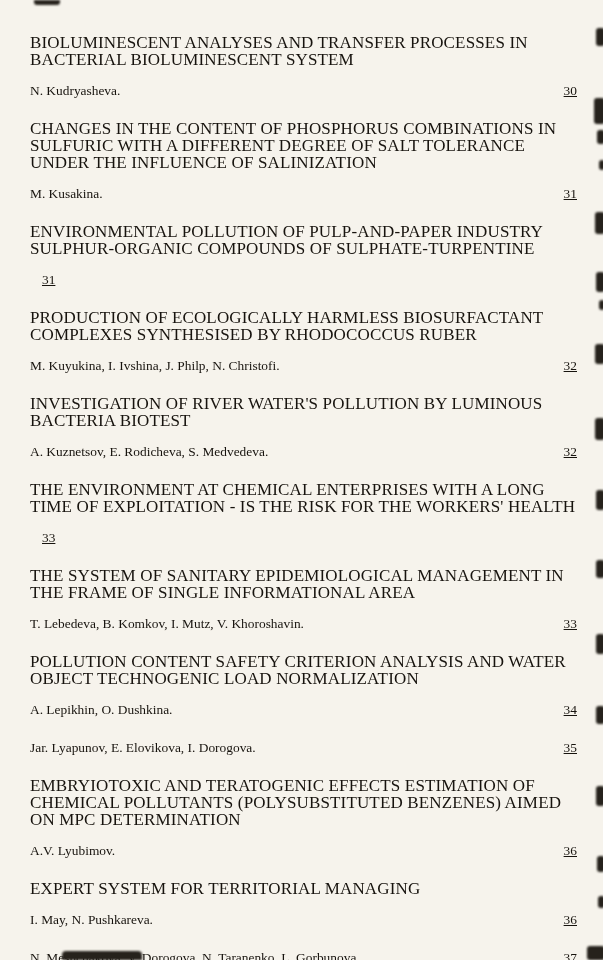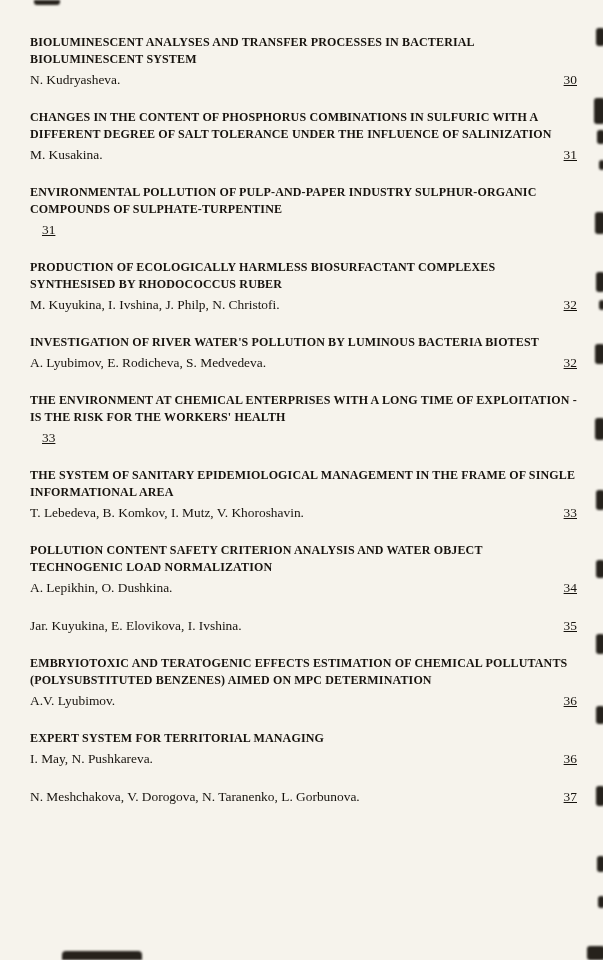--- a/index.html
+++ b/index.html
@@ -18,32 +18,32 @@
   .page {
     position: absolute;
     left: 30px;
     top: 34px;
     width: 547px;
   }
   .entry {
     margin-bottom: 21px;
   }
   .entry-title {
-    font-weight: bold;
-    font-size: 12px;
+    font-weight: normal;
+    font-size: 17px;
     line-height: 17px;
     letter-spacing: 0.15px;
   }
   .entry-meta {
     display: flex;
     justify-content: space-between;
     align-items: baseline;
     font-size: 13.4px;
     line-height: 17px;
-    margin-top: 3px;
+    margin-top: 14px;
   }
   .entry-page {
     padding-left: 12px;
     white-space: nowrap;
     text-decoration: underline;
   }
   .smudge {
     position: absolute;
     background: #26221c;
     border-radius: 3px;
@@ -83,21 +83,21 @@
     <div class="entry-title">PRODUCTION OF ECOLOGICALLY HARMLESS BIOSURFACTANT COMPLEXES SYNTHESISED BY RHODOCOCCUS RUBER</div>
     <div class="entry-meta">
       <span class="entry-authors">M. Kuyukina, I. Ivshina, J. Philp, N. Christofi.</span>
       <span class="entry-page">32</span>
     </div>
   </div>
 
   <div class="entry">
     <div class="entry-title">INVESTIGATION OF RIVER WATER'S POLLUTION BY LUMINOUS BACTERIA BIOTEST</div>
     <div class="entry-meta">
-      <span class="entry-authors">A. Lyubimov, E. Rodicheva, S. Medvedeva.</span>
+      <span class="entry-authors">A. Kuznetsov, E. Rodicheva, S. Medvedeva.</span>
       <span class="entry-page">32</span>
     </div>
   </div>
 
   <div class="entry">
     <div class="entry-title">THE ENVIRONMENT AT CHEMICAL ENTERPRISES WITH A LONG TIME OF EXPLOITATION - IS THE RISK FOR THE WORKERS' HEALTH</div>
     <div class="entry-meta">
       <span class="entry-page">33</span>
     </div>
   </div>
@@ -113,21 +113,21 @@
   <div class="entry">
     <div class="entry-title">POLLUTION CONTENT SAFETY CRITERION ANALYSIS AND WATER OBJECT TECHNOGENIC LOAD NORMALIZATION</div>
     <div class="entry-meta">
       <span class="entry-authors">A. Lepikhin, O. Dushkina.</span>
       <span class="entry-page">34</span>
     </div>
   </div>
 
   <div class="entry">
     <div class="entry-meta">
-      <span class="entry-authors">Jar. Kuyukina, E. Elovikova, I. Ivshina.</span>
+      <span class="entry-authors">Jar. Lyapunov, E. Elovikova, I. Dorogova.</span>
       <span class="entry-page">35</span>
     </div>
   </div>
 
   <div class="entry">
     <div class="entry-title">EMBRYIOTOXIC AND TERATOGENIC EFFECTS ESTIMATION OF CHEMICAL POLLUTANTS (POLYSUBSTITUTED BENZENES) AIMED ON MPC DETERMINATION</div>
     <div class="entry-meta">
       <span class="entry-authors">A.V. Lyubimov.</span>
       <span class="entry-page">36</span>
     </div>

